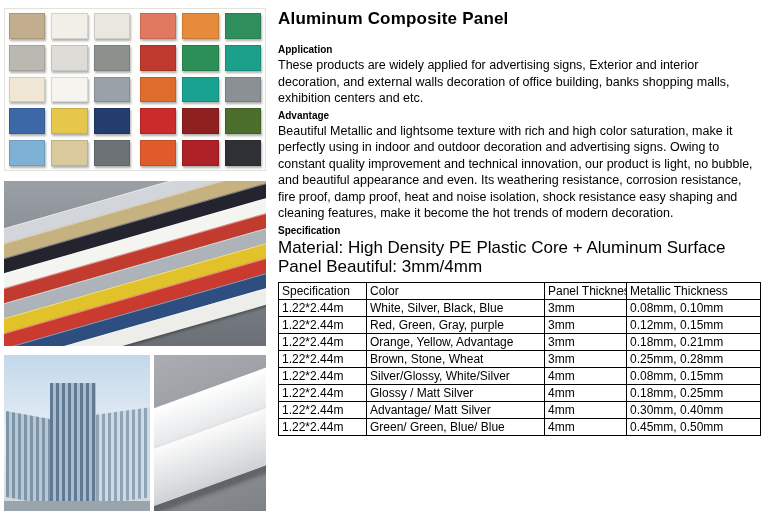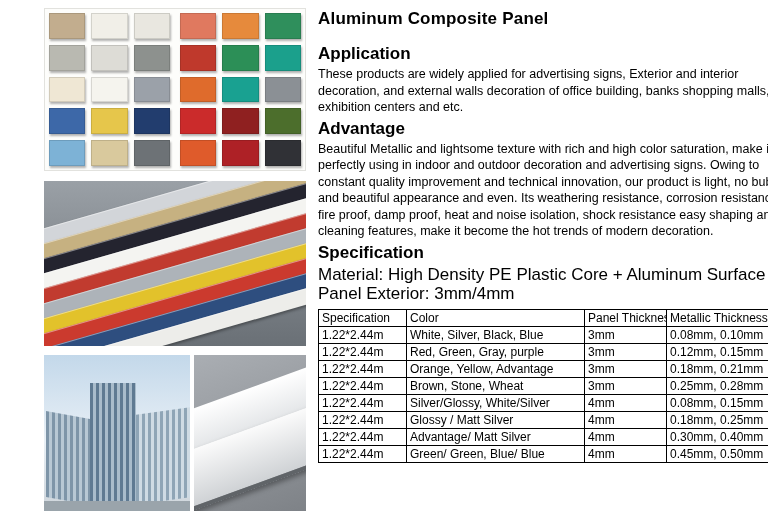--- a/index.html
+++ b/index.html
@@ -1,21 +1,21 @@
 <!DOCTYPE html>
 <html><head>
 <meta charset="utf-8">
 <style>
   html,body { margin:0; padding:0; }
   body {
     width:768px; height:515px; overflow:hidden; background:#ffffff;
     font-family:"Liberation Sans", sans-serif; color:#000;
     position:relative;
   }
-  .page { position:absolute; inset:0;margin-left:40px; }
+  .page { position:absolute; inset:0; }
 
   
   .left-col { position:absolute; left:4px; top:8px; width:262px; }
   .img { box-sizing:border-box; }
 
   .color-chart {
     width:262px; height:163px; background:#fdfdfb; border:1px solid #e2e2de;
     display:flex; gap:10px; padding:4px;
   }
   .swatch-block { flex:1; display:grid; grid-template-columns:repeat(3,1fr); grid-auto-rows:1fr; gap:6px; }
@@ -52,21 +52,21 @@
     background:linear-gradient(160deg,#aaaeb3 0%,#7e8287 100%);
   }
   .sheet { position:absolute; width:170%; height:54px; transform:rotate(-20deg); }
   .sheet-back  { background:linear-gradient(#ffffff,#d9dcdf); top:30px; left:-26px; border-bottom:4px solid #55585c; }
   .sheet-front { background:linear-gradient(#fbfbfb,#cfd2d5); top:72px; left:-30px; border-bottom:4px solid #606468;
                  box-shadow:0 3px 5px rgba(0,0,0,.35); }
 
   
   .right-col { position:absolute; left:278px; top:8px; width:482px; }
   h1 { font-size:17px; font-weight:bold; margin:1px 0 15px 0; letter-spacing:.2px; }
-  h2 { font-size:17px; font-weight:bold; margin:3px 0 2px 0; }
+  h2 { font-size:10px; font-weight:bold; margin:3px 0 2px 0; }
   p.body { font-size:12.5px; line-height:16.5px; margin:0 0 1px 0; }
   p.specline { font-size:17px; line-height:19px; margin:0; }
 
   table.spec { border-collapse:collapse; width:100%; margin-top:6px; font-size:12px; table-layout:fixed; }
   .spec th, .spec td {
     border:1px solid #000; padding:0 3px; height:16px;
     font-weight:normal; text-align:left; white-space:nowrap; overflow:hidden;
   }
 </style>
 </head>
@@ -145,21 +145,21 @@
     <h1>Aluminum Composite Panel</h1>
 
     <h2>Application</h2>
     <p class="body">These products are widely applied for advertising signs, Exterior and interior decoration, and external walls decoration of office building, banks shopping malls, exhibition centers and etc.</p>
 
     <h2>Advantage</h2>
     <p class="body">Beautiful Metallic and lightsome texture with rich and high color saturation, make it perfectly using in indoor and outdoor decoration and advertising signs. Owing to constant quality improvement and technical innovation, our product is light, no bubble, and beautiful appearance and even. Its weathering resistance, corrosion resistance, fire proof, damp proof, heat and noise isolation, shock resistance easy shaping and cleaning features, make it become the hot trends of modern decoration.</p>
 
     <h2>Specification</h2>
     <p class="specline">Material: High Density PE Plastic Core + Aluminum Surface</p>
-    <p class="specline">Panel Exterior: 3mm/4mm</p>
+    <p class="specline">Panel Beautiful: 3mm/4mm</p>
 
     <table class="spec">
       <colgroup>
         <col style="width:88px">
           <col style="width:178px">
           <col style="width:82px">
           <col style="width:134px">
       </colgroup>
       <thead>
         <tr>

